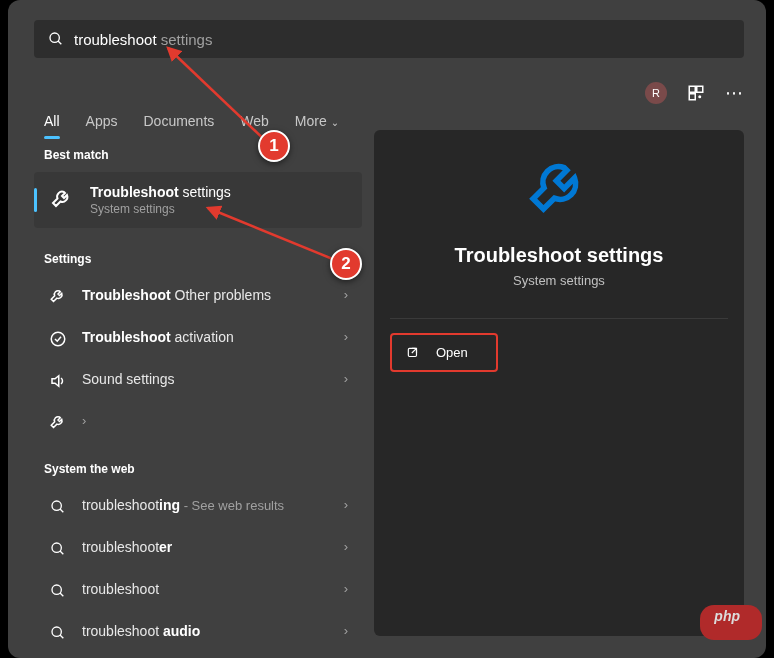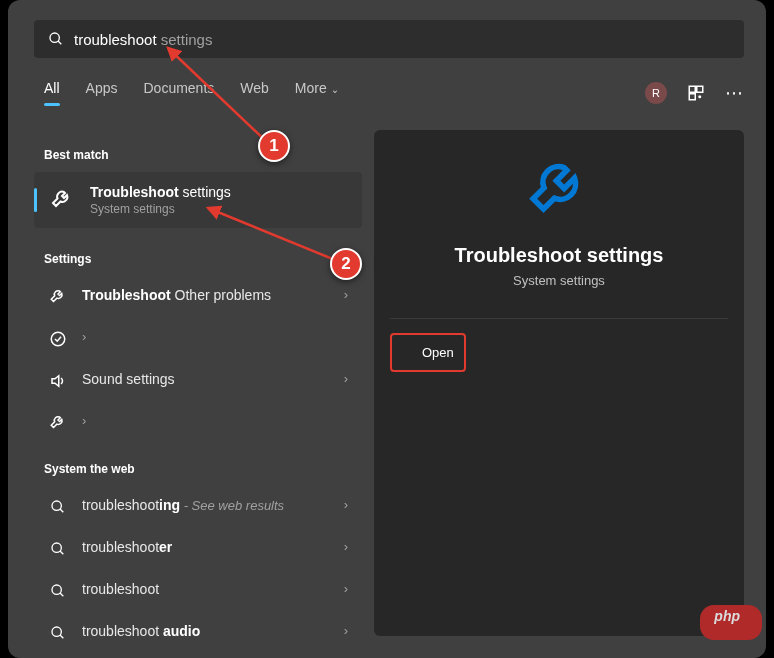--- a/index.html
+++ b/index.html
@@ -3,49 +3,49 @@
   <meta charset="utf-8">
   <style>
     * { margin:0; padding:0; box-sizing:border-box; font-family:"Segoe UI",sans-serif; }
     body { width:774px; height:658px; background:#000; color:#fff; overflow:hidden; position:relative; }
     .main { position:absolute; left:8px; top:0; right:8px; bottom:0; background:#404040; border-radius:12px; }
     .searchbar { position:absolute; left:26px; top:20px; right:22px; height:38px; background:#2d2d2d; border-radius:4px; display:flex; align-items:center; padding:0 14px; }
     .search-icon { width:16px; height:16px; margin-right:10px; }
     .search-text { font-size:15px; color:#fff; }
     .search-text .gray { color:#a0a0a0; }
     .tabs { position:absolute; left:36px; top:80px; display:flex; gap:26px; align-items:center; }
-    .tab { font-size:14px; color:#c8c8c8; cursor:pointer; padding-bottom:8px; }
+    .tab { font-size:14px; color:#c8c8c8; cursor:pointer; padding-bottom:8px;margin-top:33px; }
     .tab.active { color:#fff; }
     .tab-underline { position:absolute; bottom:-2px; left:0; width:16px; height:3px; background:#4cc2ff; border-radius:2px; }
     .tab-all { position:relative; }
     .right-icons { position:absolute; right:22px; top:82px; display:flex; align-items:center; gap:20px; }
     .avatar { width:22px; height:22px; border-radius:50%; background:#7a4a4a; display:flex; align-items:center; justify-content:center; font-size:11px; }
     .icon-btn { width:18px; height:18px; color:#fff; cursor:pointer; }
     .ellipsis { font-size:18px; letter-spacing:1px; cursor:pointer; }
     .left-col { position:absolute; left:26px; top:130px; width:328px; bottom:0; overflow:hidden; }
     .section-label { font-size:12px; font-weight:600; color:#fff; padding:18px 10px 10px 10px; }
     .best-match { display:flex; align-items:center; background:#383838; border-radius:4px; padding:12px 14px; margin-bottom:6px; position:relative; }
     .best-match::before { content:""; position:absolute; left:0; top:16px; bottom:16px; width:3px; background:#4cc2ff; border-radius:2px; }
     .bm-icon { width:28px; height:28px; margin-right:14px; display:flex; align-items:center; justify-content:center; }
     .bm-title { font-size:14px; }
     .bm-title b { font-weight:600; }
     .bm-sub { font-size:12px; color:#a0a0a0; margin-top:2px; }
     .list-item { display:flex; padding:11px 14px; cursor:pointer; }
     .li-icon { width:20px; height:20px; margin-right:14px; display:flex; align-items:center; justify-content:center; color:#fff; }
     .li-text { flex:1; font-size:14px; color:#e8e8e8; }
     .li-text b { font-weight:600; color:#fff; }
-    .li-text .sub { color:#a0a0a0; font-size:13px;font-style:italic; }
+    .li-text .sub { color:#a0a0a0; font-size:13px; }
     .chev { color:#a0a0a0; font-size:13px; }
     .right-col { position:absolute; left:366px; top:130px; right:22px; bottom:22px; background:#272727; border-radius:6px; padding:30px 16px; display:flex; flex-direction:column; align-items:center; }
     .big-icon { width:62px; height:62px; margin-bottom:22px; }
     .preview-title { font-size:20px; font-weight:600; text-align:center; }
     .preview-sub { font-size:13px; color:#c0c0c0; margin-top:6px; text-align:center; }
     .divider { width:100%; height:1px; background:#3a3a3a; margin-top:30px; }
     .open-wrap { width:100%; margin-top:14px; }
-    .open-btn { display:flex; align-items:center; padding:10px 14px; border:2px solid #e23a2e; border-radius:4px; width:76px; cursor:pointer; }
+    .open-btn { display:flex; align-items:center; padding:10px 14px; border:2px solid #e23a2e; border-radius:4px; width:108px; cursor:pointer; }
     .open-btn svg { width:14px; height:14px; margin-right:16px; }
     .open-btn span { font-size:13px; }
     .arrow { position:absolute; pointer-events:none; }
     .marker { position:absolute; width:32px; height:32px; border-radius:50%; background:#e23a2e; border:2px solid #fff; display:flex; align-items:center; justify-content:center; font-size:17px; font-weight:700; color:#fff; pointer-events:none; box-shadow:0 2px 6px rgba(0,0,0,.5); }
     .watermark { position:absolute; right:12px; bottom:18px; background:#b02a2a; color:#dcdcdc; font-size:14px; padding:3px 22px 16px 14px; border-radius:14px; font-style:italic; font-weight:600; }
   </style>
 </head>
 <body>
 
 <div class="main">
@@ -104,20 +104,21 @@
       <div class="li-text"><b>Troubleshoot</b><span> Other problems</span></div>
       <div class="chev">›</div>
     </div>
     <div class="list-item">
       <div class="li-icon">
           <svg viewBox="0 0 24 24" width="18" height="18" fill="none" stroke="#fff" stroke-width="2">
             <circle cx="12" cy="12" r="9"></circle>
             <path d="M8 12l3 3 5-6"></path>
           </svg>
         </div>
+      <div class="li-text"><b>Troubleshoot</b><span> activation</span></div>
       <div class="chev">›</div>
     </div>
     <div class="list-item">
       <div class="li-icon">
           <svg viewBox="0 0 24 24" width="18" height="18" fill="none" stroke="#fff" stroke-width="2">
             <path d="M4 9v6h4l5 4V5L8 9H4z"></path>
             <path d="M16 8a5 5 0 0 1 0 8"></path>
           </svg>
         </div>
       <div class="li-text">Sound settings</div>

